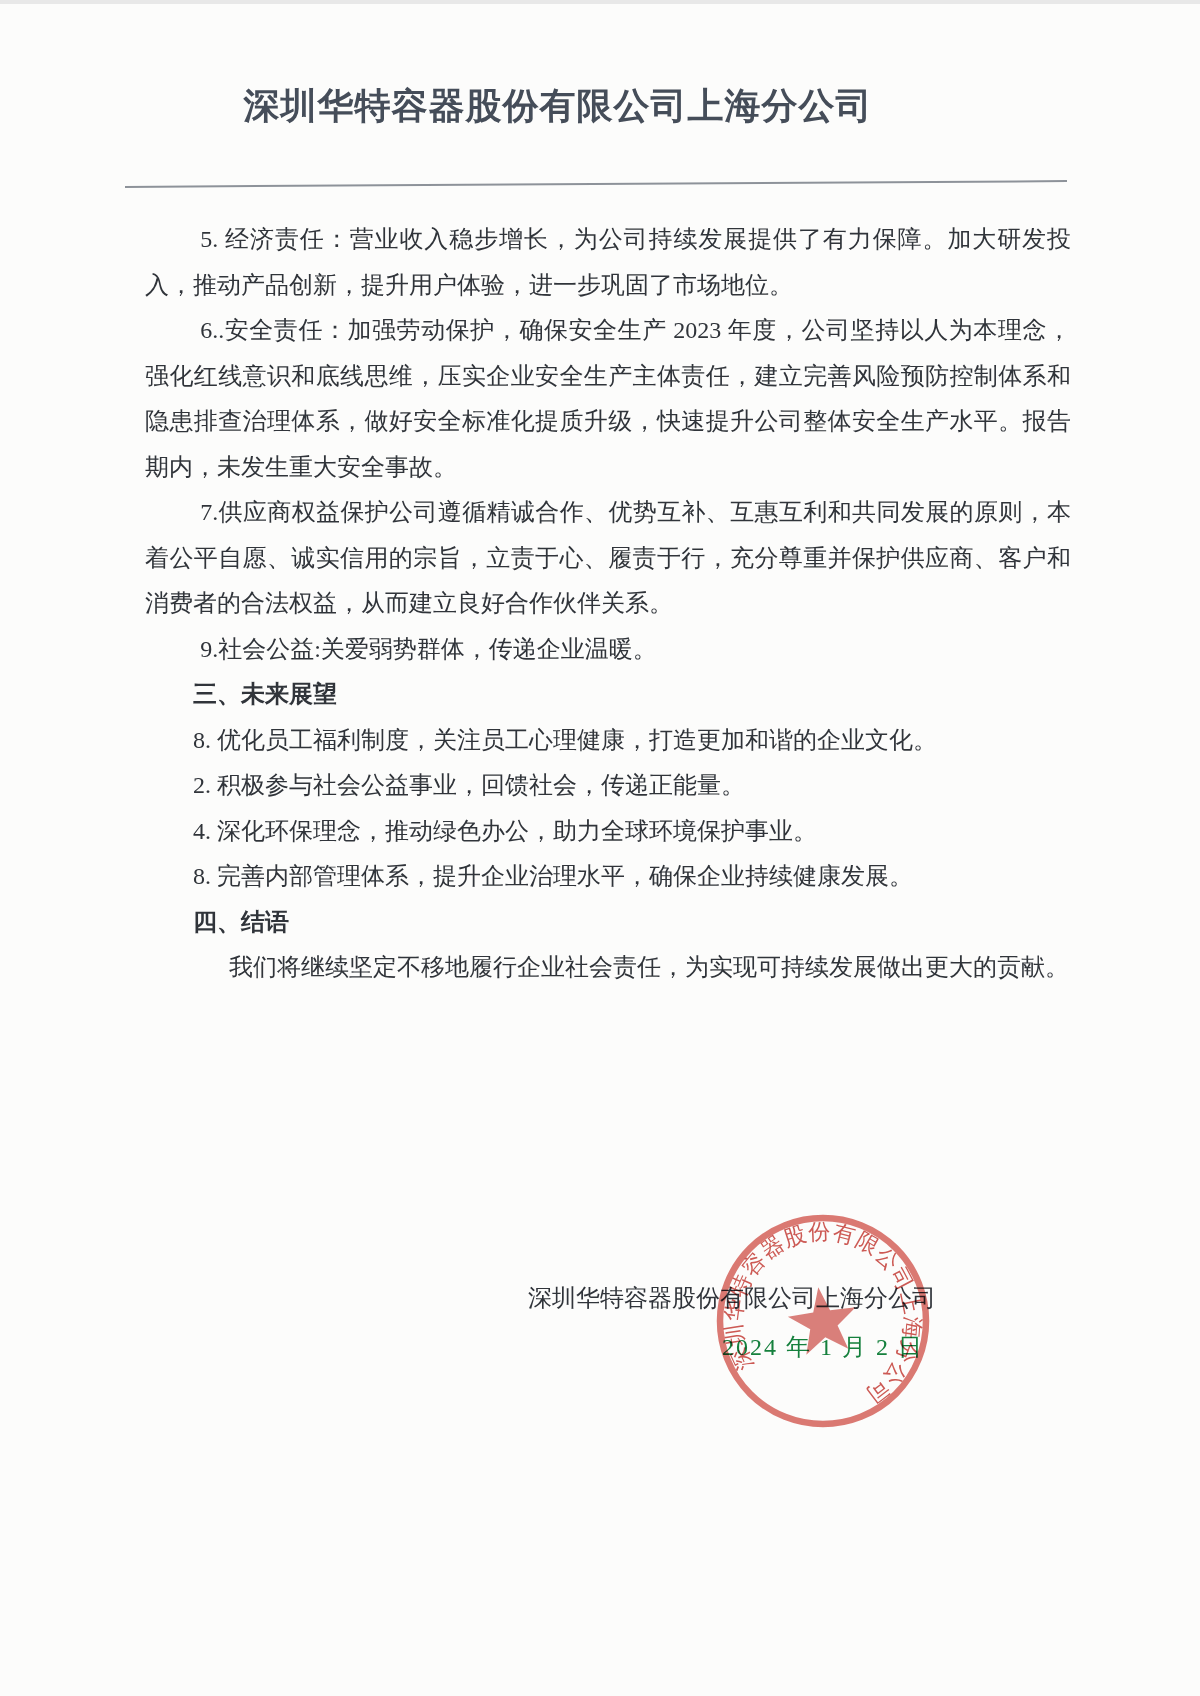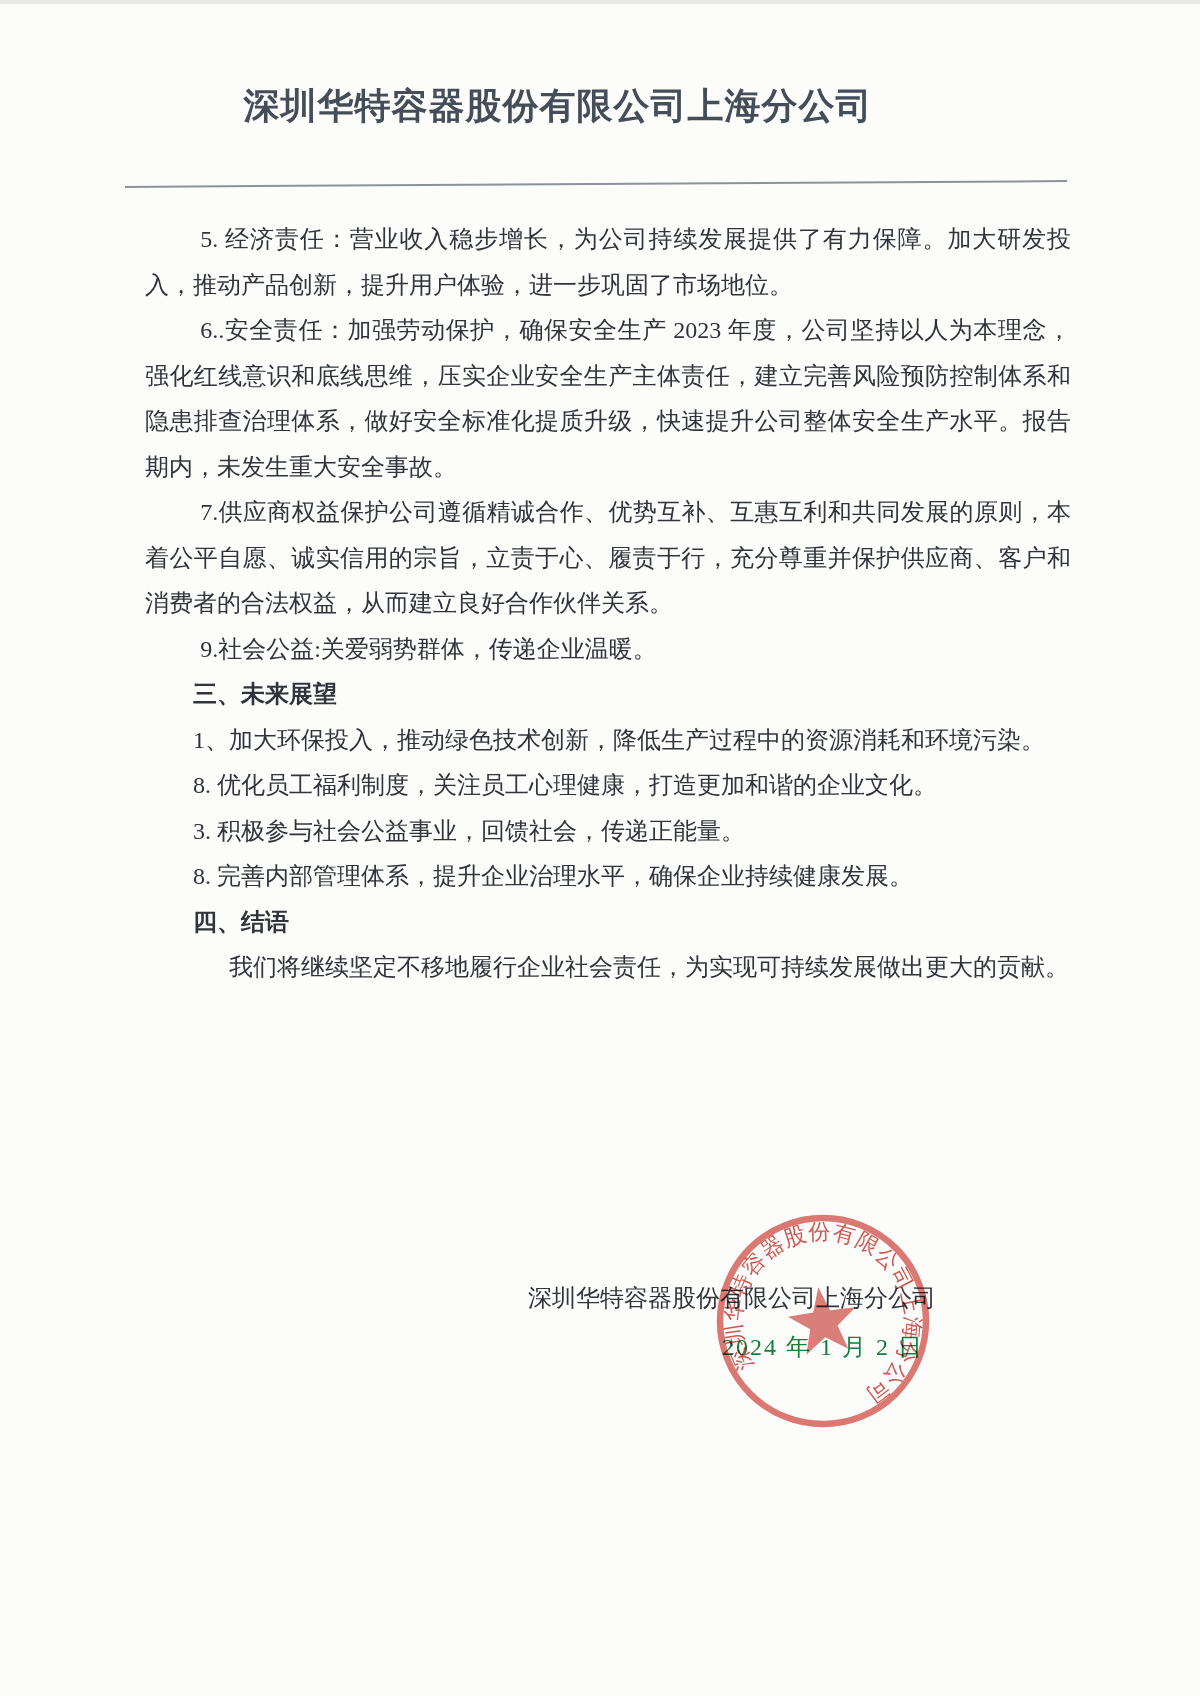--- a/index.html
+++ b/index.html
@@ -92,23 +92,23 @@
 
   <div class="head-rule"></div>
 
   <div class="doc-body">
     <p class="p-num">5.  经济责任：营业收入稳步增长，为公司持续发展提供了有力保障。加大研发投入，推动产品创新，提升用户体验，进一步巩固了市场地位。</p>
     <p class="p-num">6..安全责任：加强劳动保护，确保安全生产 2023 年度，公司坚持以人为本理念，强化红线意识和底线思维，压实企业安全生产主体责任，建立完善风险预防控制体系和隐患排查治理体系，做好安全标准化提质升级，快速提升公司整体安全生产水平。报告期内，未发生重大安全事故。</p>
     <p class="p-num">7.供应商权益保护公司遵循精诚合作、优势互补、互惠互利和共同发展的原则，本着公平自愿、诚实信用的宗旨，立责于心、履责于行，充分尊重并保护供应商、客户和消费者的合法权益，从而建立良好合作伙伴关系。</p>
     <p class="p-num">9.社会公益:关爱弱势群体，传递企业温暖。</p>
 
     <p class="p-head">三、未来展望</p>
-    <p class="p-item">1、加大环保投入，推动绿色技术创新，降低生产过程中的资源消耗和环境污染。</p>
     <p class="p-item">8.  优化员工福利制度，关注员工心理健康，打造更加和谐的企业文化。</p>
-    <p class="p-item">3.  积极参与社会公益事业，回馈社会，传递正能量。</p>
+    <p class="p-item">2.  积极参与社会公益事业，回馈社会，传递正能量。</p>
+    <p class="p-item">4.  深化环保理念，推动绿色办公，助力全球环境保护事业。</p>
     <p class="p-item">8.  完善内部管理体系，提升企业治理水平，确保企业持续健康发展。</p>
 
     <p class="p-head">四、结语</p>
     <p class="p-close">我们将继续坚定不移地履行企业社会责任，为实现可持续发展做出更大的贡献。</p>
   </div>
 
   <div class="sig-company">深圳华特容器股份有限公司上海分公司</div>
   <div class="sig-date">2024 年 1 月 2 日</div>
 
   <svg class="seal" viewBox="-115 -115 230 230" xmlns="http://www.w3.org/2000/svg">

